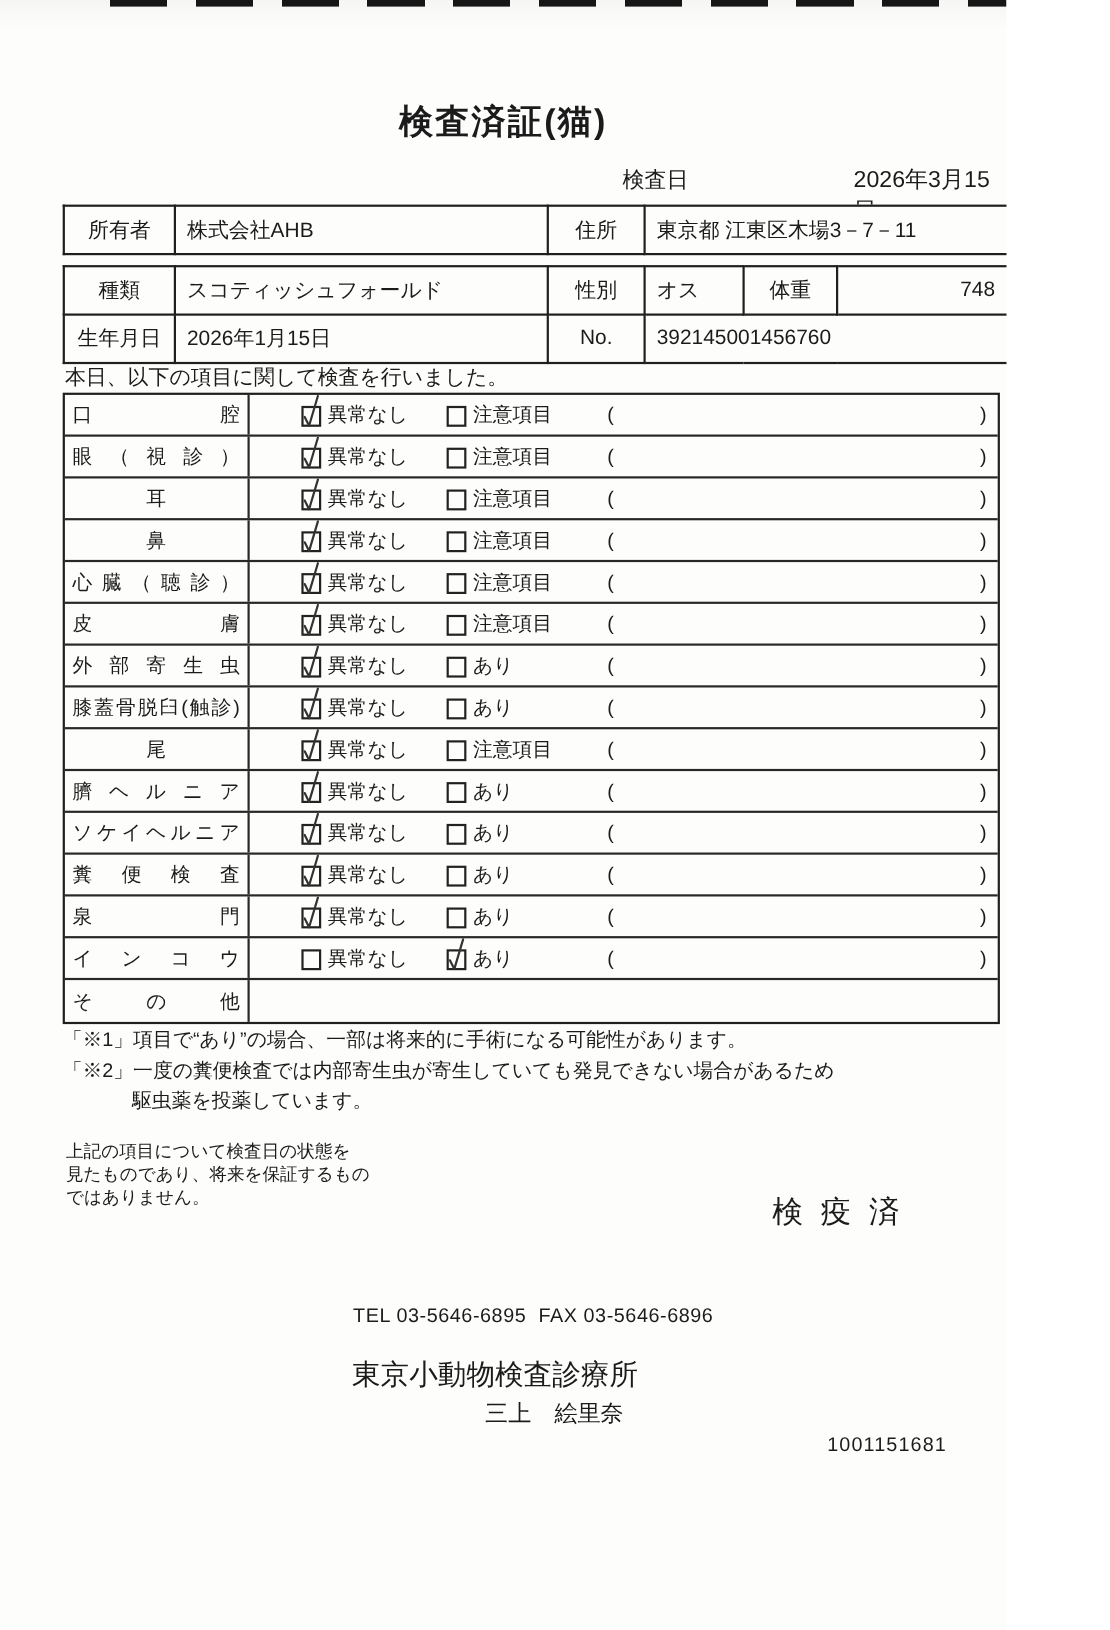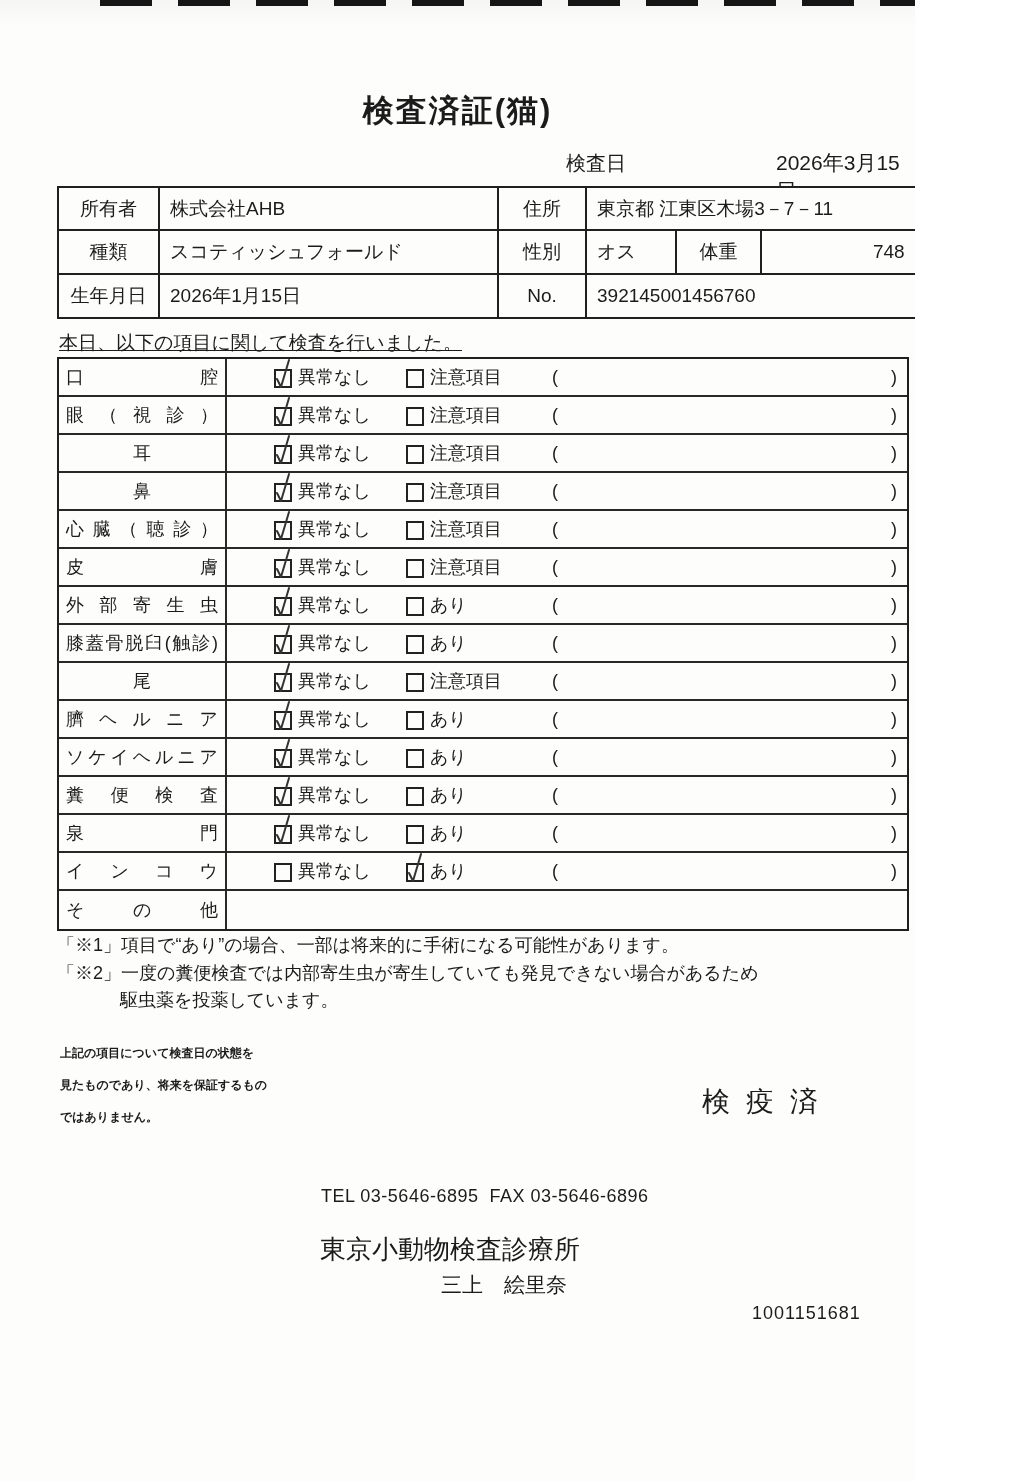--- a/index.html
+++ b/index.html
@@ -13,28 +13,28 @@
 
   .title { position:absolute; top:90px; left:0; width:100%; text-align:center;
     font-size:31px; font-weight:600; letter-spacing:2px; margin:0; }
   .date-label { position:absolute; top:150px; left:566px; font-size:20px; }
   .date-value { position:absolute; top:149px; left:776px; font-size:21px; }
 
   table.t { position:absolute; border-collapse:collapse; table-layout:fixed; background:#fdfdfc; }
   table.t td { border:2px solid #1f1f1f; font-size:19px; padding:0 10px;
     height:44px; box-sizing:border-box; overflow:hidden; white-space:nowrap; }
   .t1 { top:186px; left:57px; width:878px; }
-  .t2 { top:229px; left:57px; width:878px;padding-left:38px; }
+  .t2 { top:241px; left:57px; width:878px;padding-left:38px; }
   .t2 td { height:42px; }
   td.lab { text-align:center; padding:0 4px; }
   td.no-lab { font-size:17px; }
   td.weight-val { text-align:right; padding-right:16px; }
   .unit { font-size:15px; margin-left:12px; }
 
-  .intro { position:absolute; top:330px; left:59px; font-size:19px; font-weight:500;text-decoration:underline; }
+  .intro { position:absolute; top:330px; left:59px; font-size:19px; font-weight:500; }
 
   .itable { position:absolute; top:357px; left:57px; width:848px;
     border:2px solid #1f1f1f; box-sizing:content-box; background:#fdfdfc; }
   .irow { display:flex; height:38px; border-bottom:2px solid #282828; box-sizing:border-box; }
   .irow:last-child { border-bottom:none; }
   .ilabel { width:168px; box-sizing:border-box; border-right:2px solid #282828;
     font-size:18px; padding:0 7px; display:flex; align-items:center;
     justify-content:space-between; overflow:hidden; }
   .ilabel.single { justify-content:center; }
   .icontent { position:relative; flex:1; font-size:18px;margin-left:38px; }
@@ -44,22 +44,22 @@
   .copt.o1 { left:33px; } .copt.o2 { left:165px; }
   .paren.po { left:287px; } .paren.pc { right:10px; }
   .rnote { left:calc(100% + 9px); font-size:17px; }
   .cb svg { position:absolute; left:-3px; top:-14px; width:21px; height:33px; }
   .cb svg path { stroke:#333; stroke-width:2; fill:none; stroke-linecap:round; stroke-linejoin:round; }
 
   .fn1 { position:absolute; top:933px; left:57px; font-size:18px; }
   .fn2a { position:absolute; top:961px; left:57px; font-size:18px; }
   .fn2b { position:absolute; top:988px; left:120px; font-size:18px; }
 
-  .disclaimer { position:absolute; top:1037px; left:60px; font-size:12px;
-    line-height:32px; white-space:pre-line; font-weight:700; }
+  .disclaimer { position:absolute; top:1037px; left:60px; font-size:16px;
+    line-height:21px; white-space:pre-line; font-weight:400; }
   .stamp { position:absolute; top:1083px; left:702px; font-size:28px;
     letter-spacing:16px; white-space:nowrap; font-weight:500; }
   .addr { position:absolute; top:1140px; left:313px; font-size:18px; white-space:pre; }
   .tel { position:absolute; top:1186px; left:321px; font-size:18px; white-space:pre; letter-spacing:0.5px; }
   .clinic { position:absolute; top:1232px; left:320px; font-size:26px; font-weight:500; }
   .examiner { position:absolute; top:1271px; left:441px; font-size:21px;text-align:right; }
   .serial { position:absolute; top:1303px; left:752px; font-size:18px; letter-spacing:1px; }
 </style>
 </head>
 <body>

